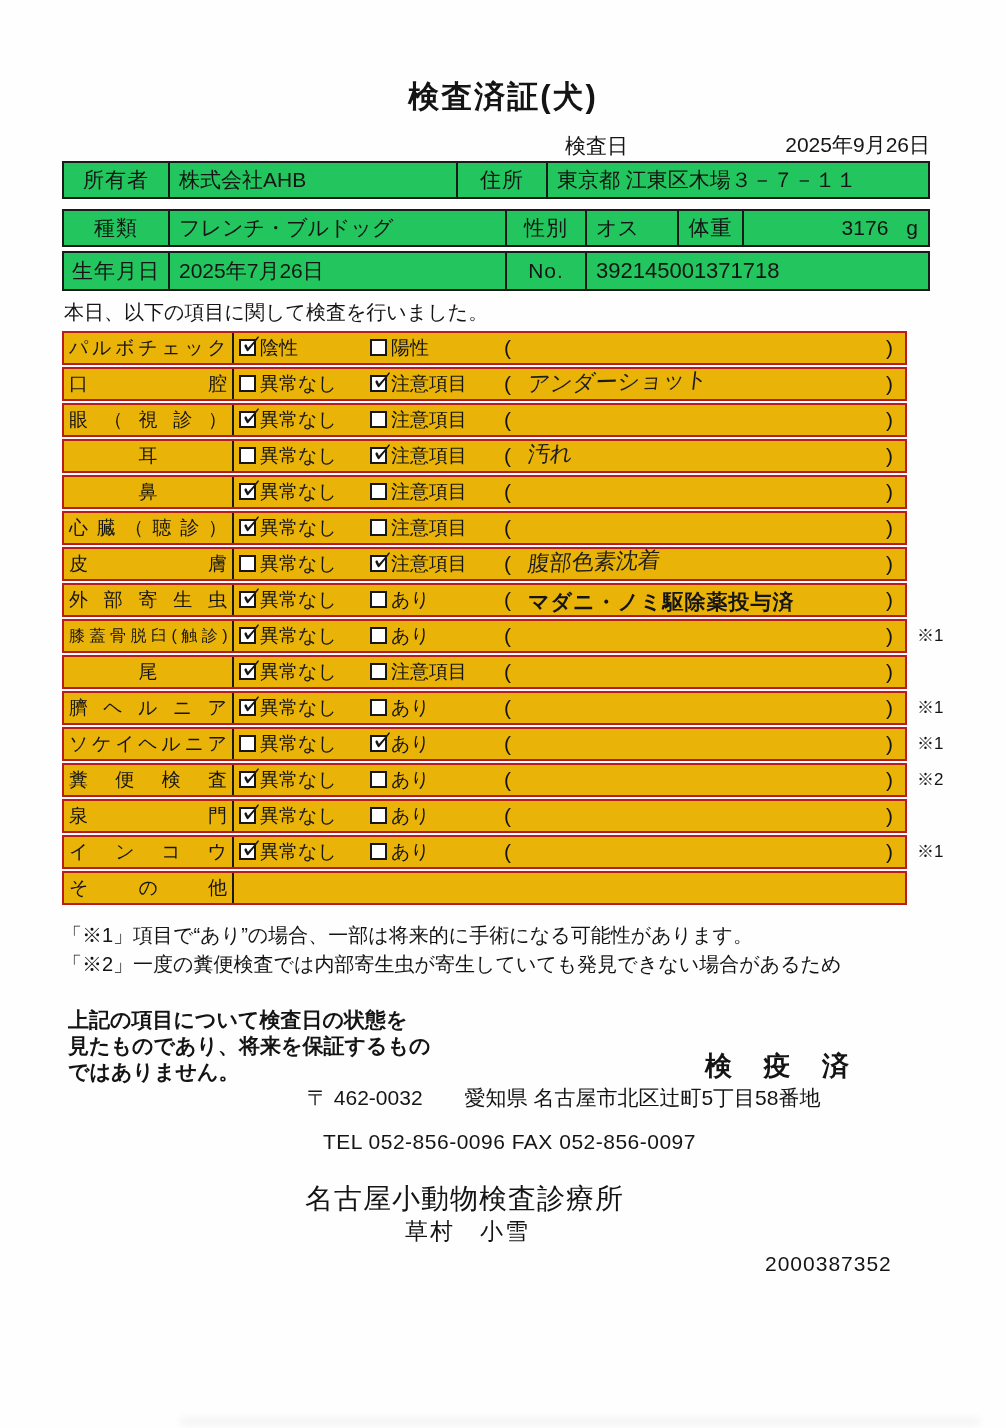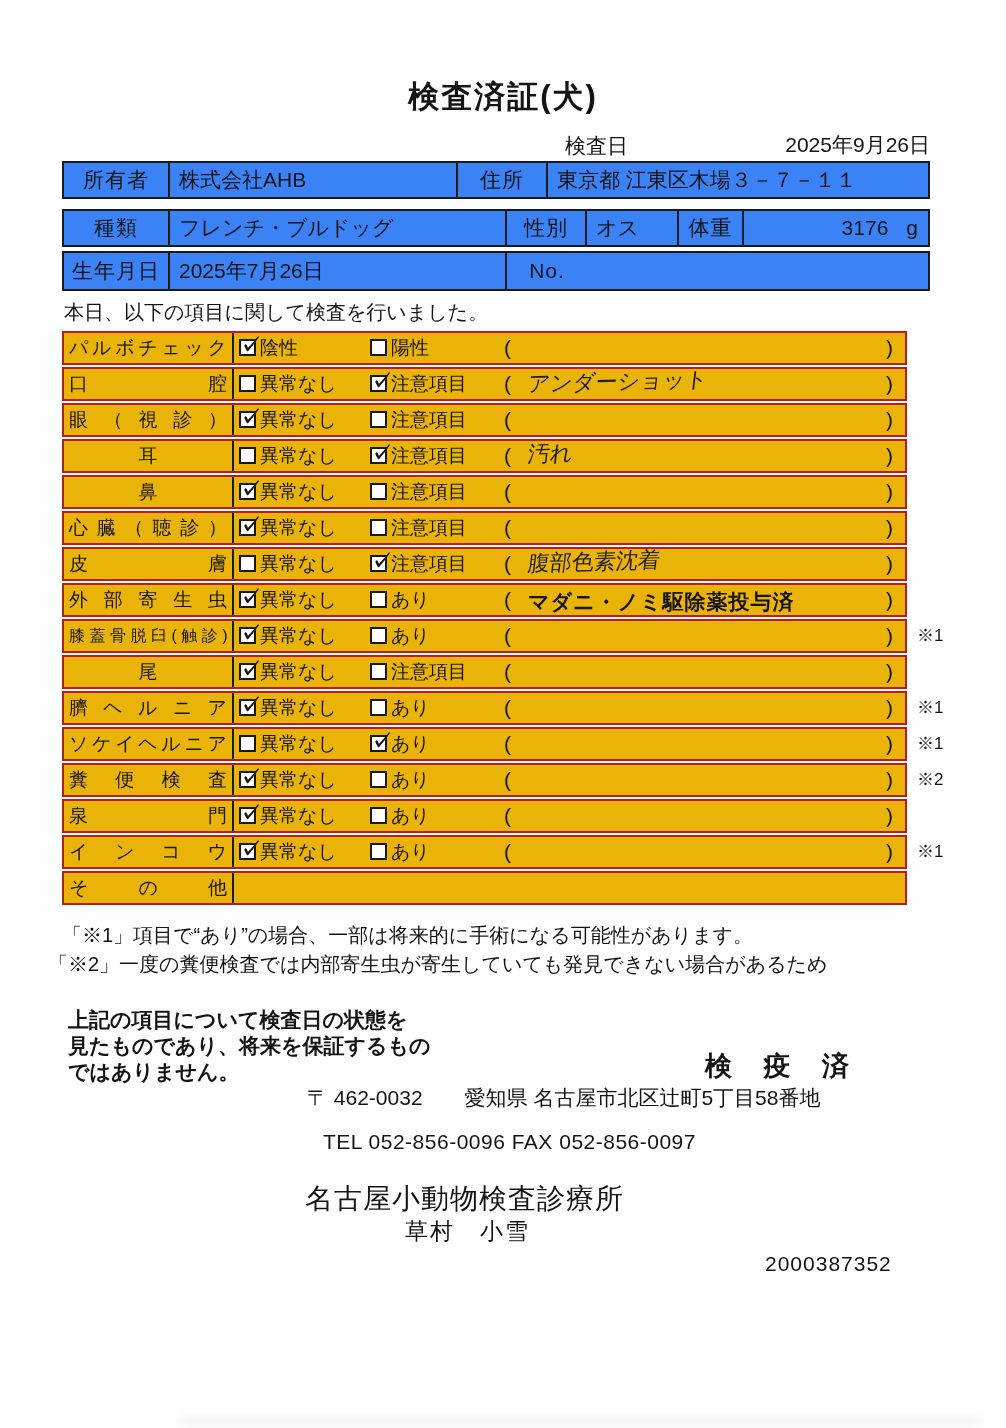--- a/index.html
+++ b/index.html
@@ -8,21 +8,21 @@
     font-family:"Liberation Sans", sans-serif; color:#141414; overflow:hidden;
   }
   .abs { position:absolute; }
 
   
   .title { left:0; right:0; top:76px; text-align:center; font-size:31px; font-weight:600; letter-spacing:2px; }
   .insp-date-label { left:565px; top:132px; font-size:21px; }
   .insp-date-value { right:76px; top:131px; font-size:21px; }
 
   
-  .hrow { position:absolute; display:flex; border:2px solid #1a1a1a; background:#3b82f6; box-sizing:border-box; }
+  .hrow { position:absolute; display:flex; border:2px solid #1a1a1a; background:#22c55e; box-sizing:border-box; }
   .hc { border-right:2px solid #1a1a1a; box-sizing:border-box; display:flex; align-items:center; font-size:21px; overflow:hidden; white-space:nowrap; }
   .hc:last-child { border-right:none; }
   .hc.lab { justify-content:center; letter-spacing:1px; }
   .hc.val { padding-left:9px; }
   .hc.num { font-size:22px; }
   .hc.wval { justify-content:flex-end; padding-right:10px; gap:18px; }
 
   
   .exam { left:62px; top:331px; width:930px; }
   .xrow { display:flex; align-items:stretch; margin-bottom:2px; }
@@ -81,20 +81,21 @@
     <div class="hc lab" style="width:65px;">体重</div>
     <div class="hc wval" style="flex:1;">
       <span>3176</span>
       <span>g</span>
     </div>
   </div>
   <div class="hrow" style="left:62px; top:251px; width:868px; height:40px;">
     <div class="hc lab" style="width:106px;">生年月日</div>
     <div class="hc val" style="width:337px;">2025年7月26日</div>
     <div class="hc lab" style="width:80px;">No.</div>
+    <div class="hc val num" style="flex:1;">392145001371718</div>
   </div>
 
   <div class="abs intro">本日、以下の項目に関して検査を行いました。</div>
 
   <div class="abs exam" id="exam-table">
     <div class="xrow">
       <div class="xbox">
         <div class="xlabel justify">パルボチェック</div>
         <div class="xcontent">
           <span class="opt1"><span class="cb cb1 checked"></span><span class="opt1-label">陰性</span></span>
@@ -306,21 +307,21 @@
     <div class="xrow">
       <div class="xbox">
         <div class="xlabel justify">その他</div>
         <div class="xcontent"></div>
       </div>
       <div class="xmark"></div>
     </div>
   </div>
 
   <div class="abs fnote" style="left:62px; top:922px;">「※1」項目で“あり”の場合、一部は将来的に手術になる可能性があります。</div>
-  <div class="abs fnote" style="left:48px; top:951px;">「※2」一度の糞便検査では内部寄生虫が寄生していても発見できない場合があるため</div>
+  <div class="abs fnote" style="left:62px; top:951px;">「※2」一度の糞便検査では内部寄生虫が寄生していても発見できない場合があるため</div>
 
   <div class="abs disc" style="left:68px; top:1032px;">見たものであり、将来を保証するもの</div>
   <div class="abs disc" style="left:68px; top:1006px;">上記の項目について検査日の状態を</div>
   <div class="abs disc" style="left:68px; top:1058px;">ではありません。</div>
 
   <div class="abs stamp">検 疫 済</div>
 
   <div class="abs addr">〒 462-0032　　愛知県 名古屋市北区辻町5丁目58番地</div>
   <div class="abs telfax">TEL 052-856-0096  FAX 052-856-0097</div>
   <div class="abs clinic">名古屋小動物検査診療所</div>

